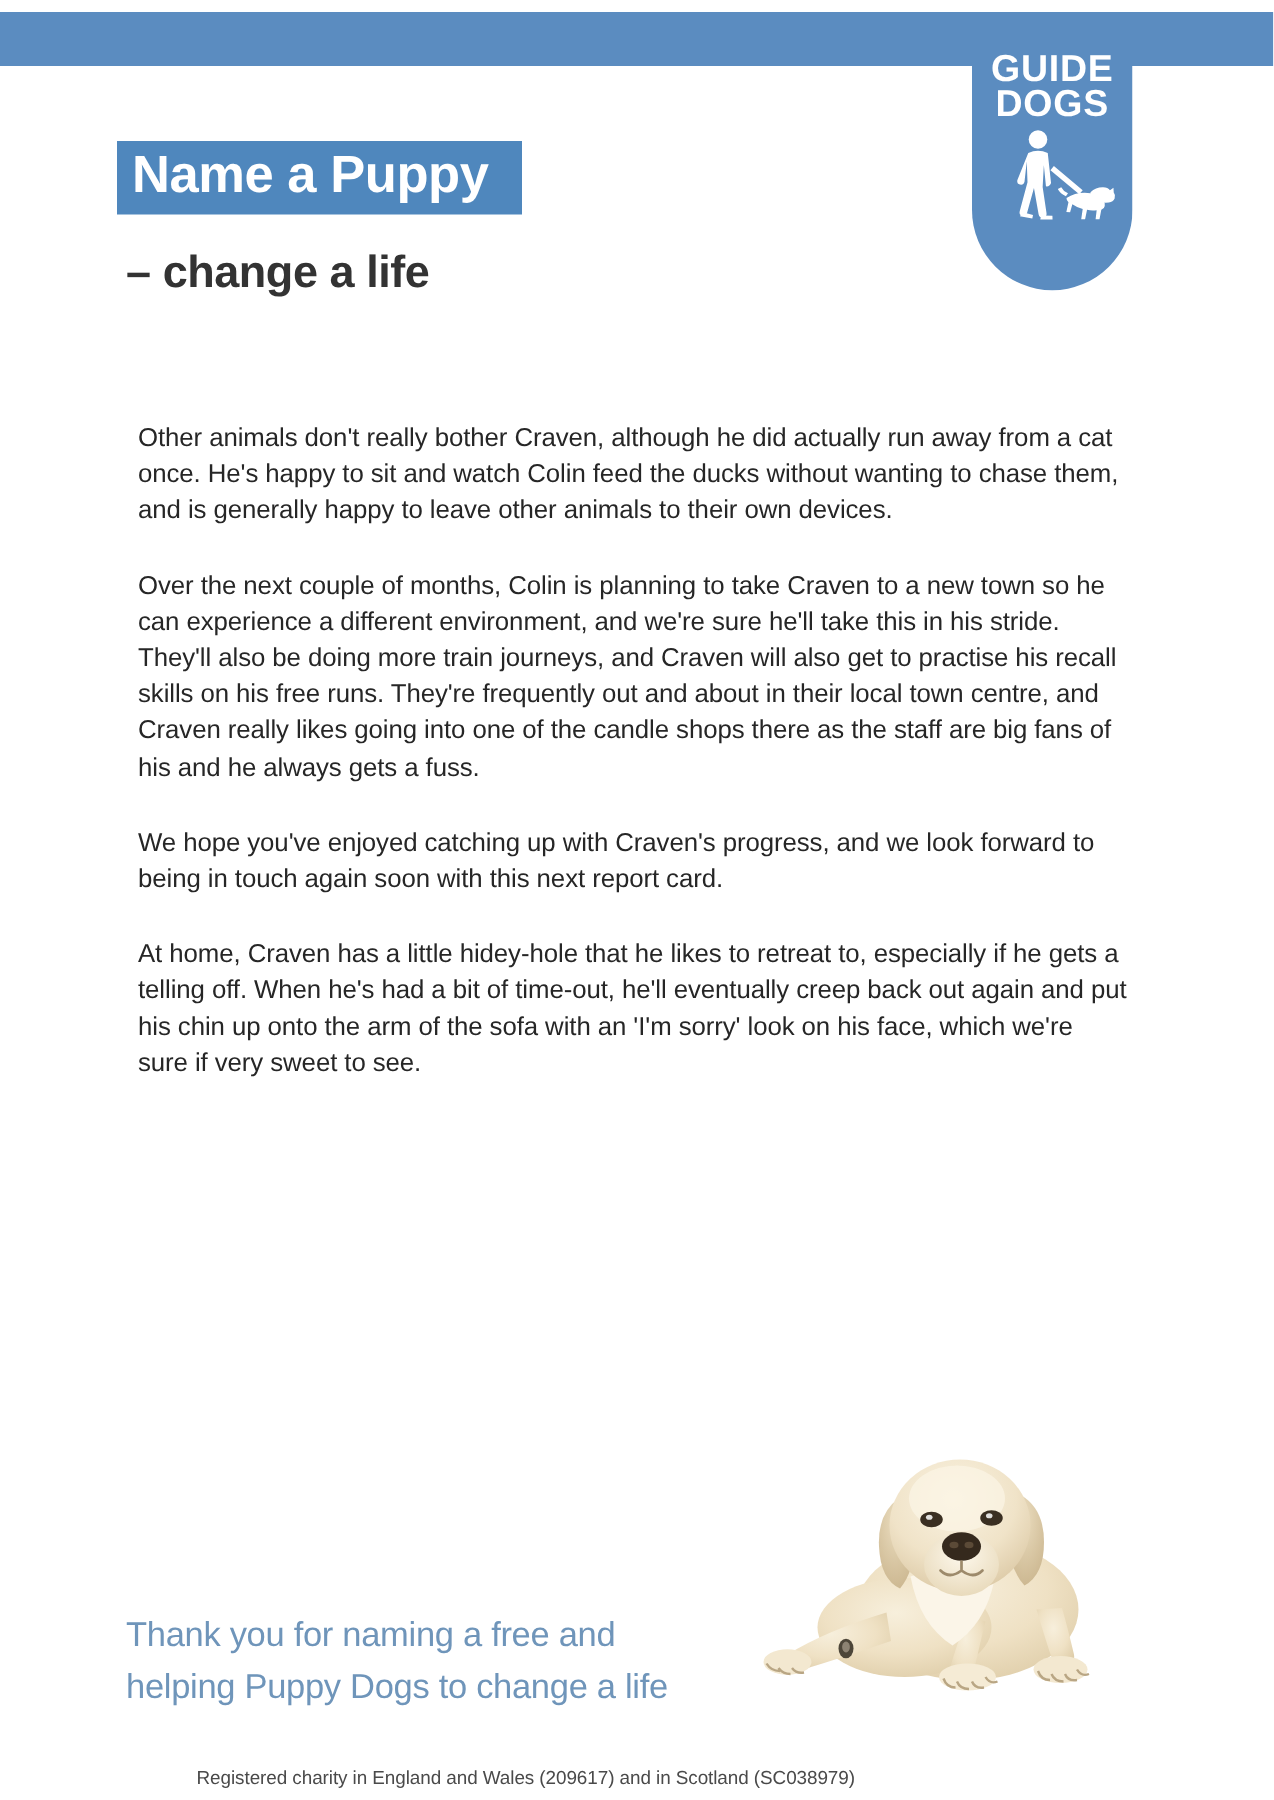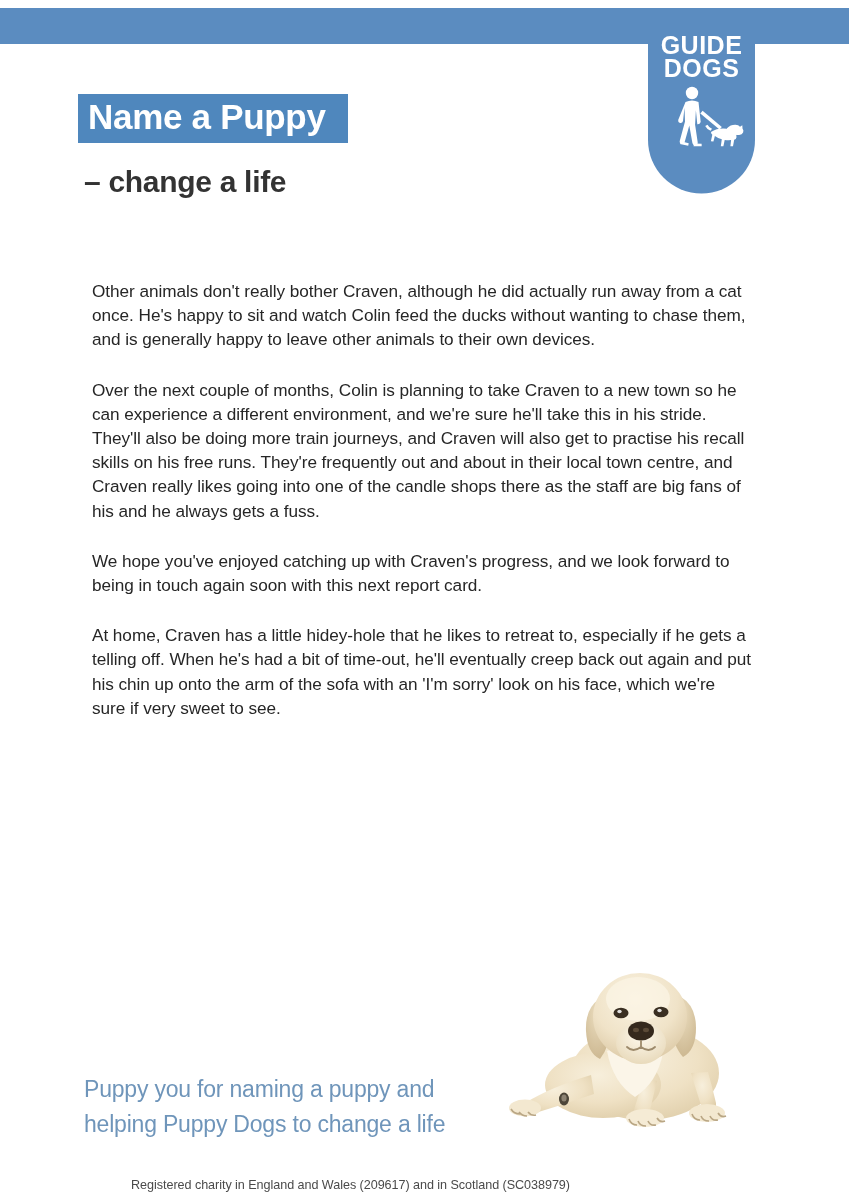--- a/index.html
+++ b/index.html
@@ -247,19 +247,19 @@
 
       <ellipse cx="146" cy="76" rx="13" ry="9.5" fill="#35291d"></ellipse>
       <ellipse cx="141" cy="75" rx="3" ry="2.2" fill="#5b4a37"></ellipse>
       <ellipse cx="151" cy="75" rx="3" ry="2.2" fill="#5b4a37"></ellipse>
 
       <path d="M146,86 l0,6 M146,92 q-8,6 -14,0 M146,92 q8,6 14,0" stroke="#9d8a6b" stroke-width="1.8" fill="none" stroke-linecap="round"></path>
     </svg>
   </div>
 
   <div class="thankyou">
-    <span class="ty-line">Puppy you for naming a puppy and</span>
+    <span class="ty-line">Thank you for naming a free and</span>
     <span class="ty-line">helping Puppy Dogs to change a life</span>
   </div>
 
   <div class="footer-line">Registered charity in England and Wales (209617) and in Scotland (SC038979)</div>
 
 </div>
 
 </body></html>

